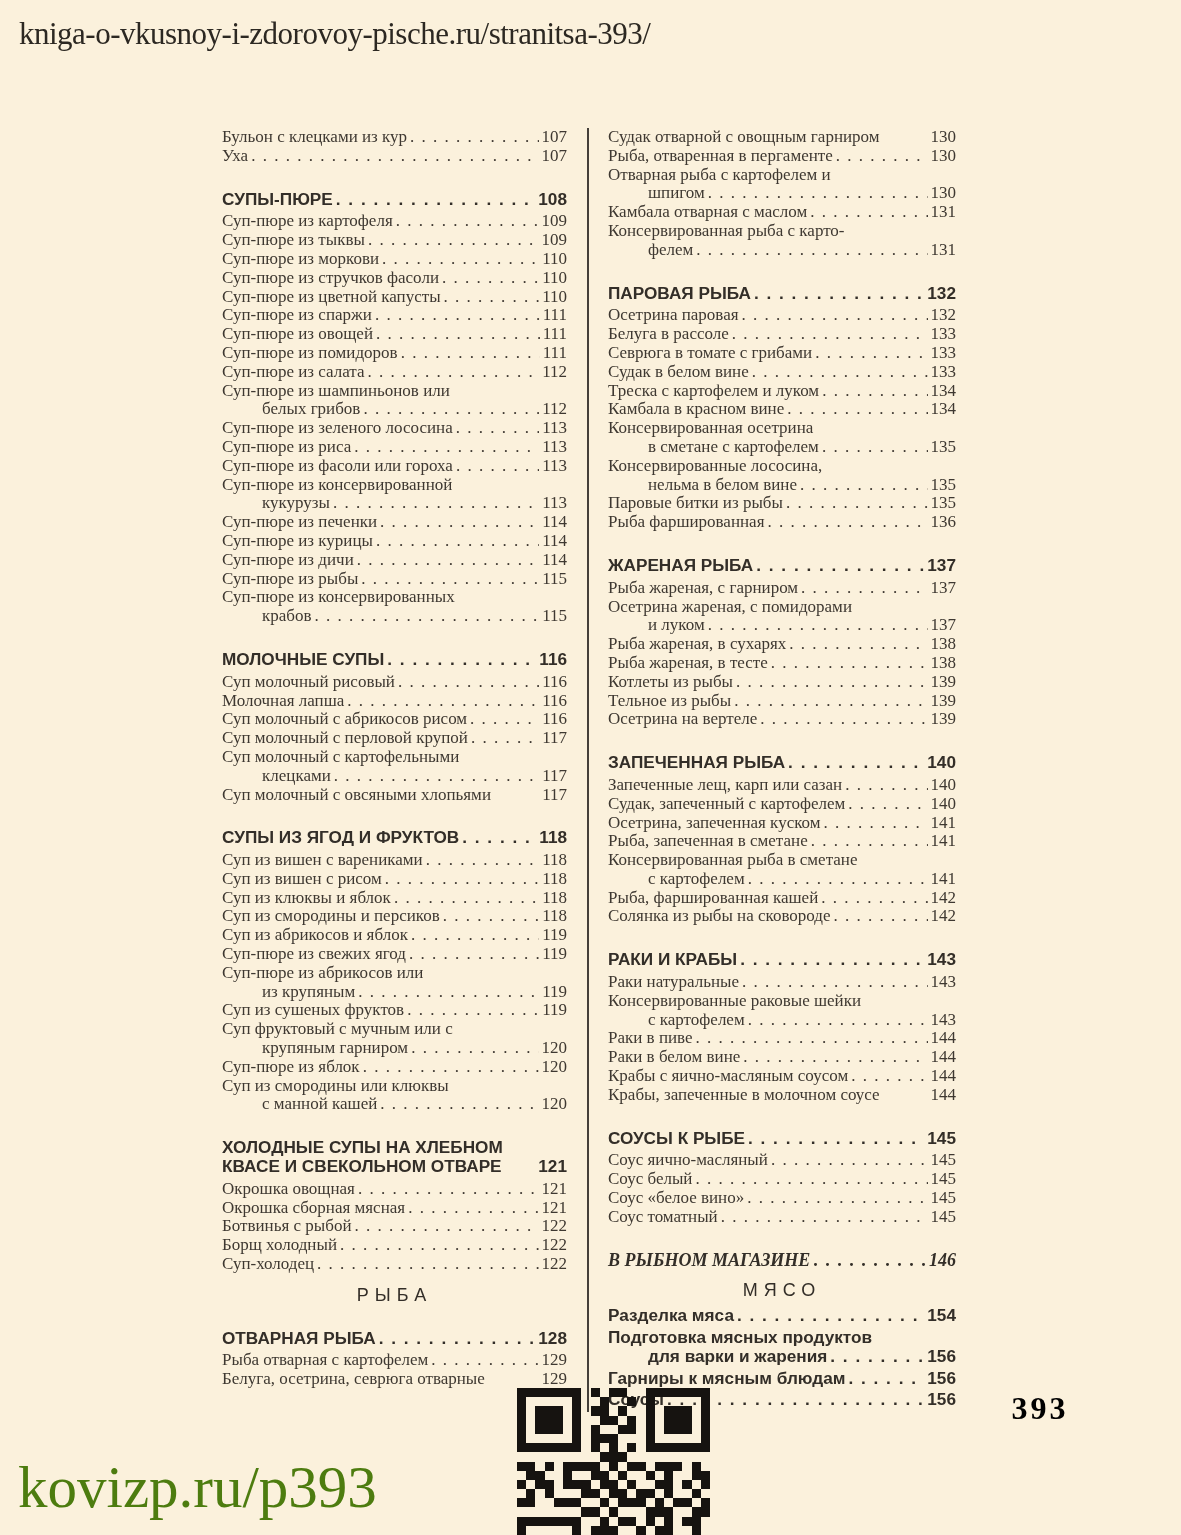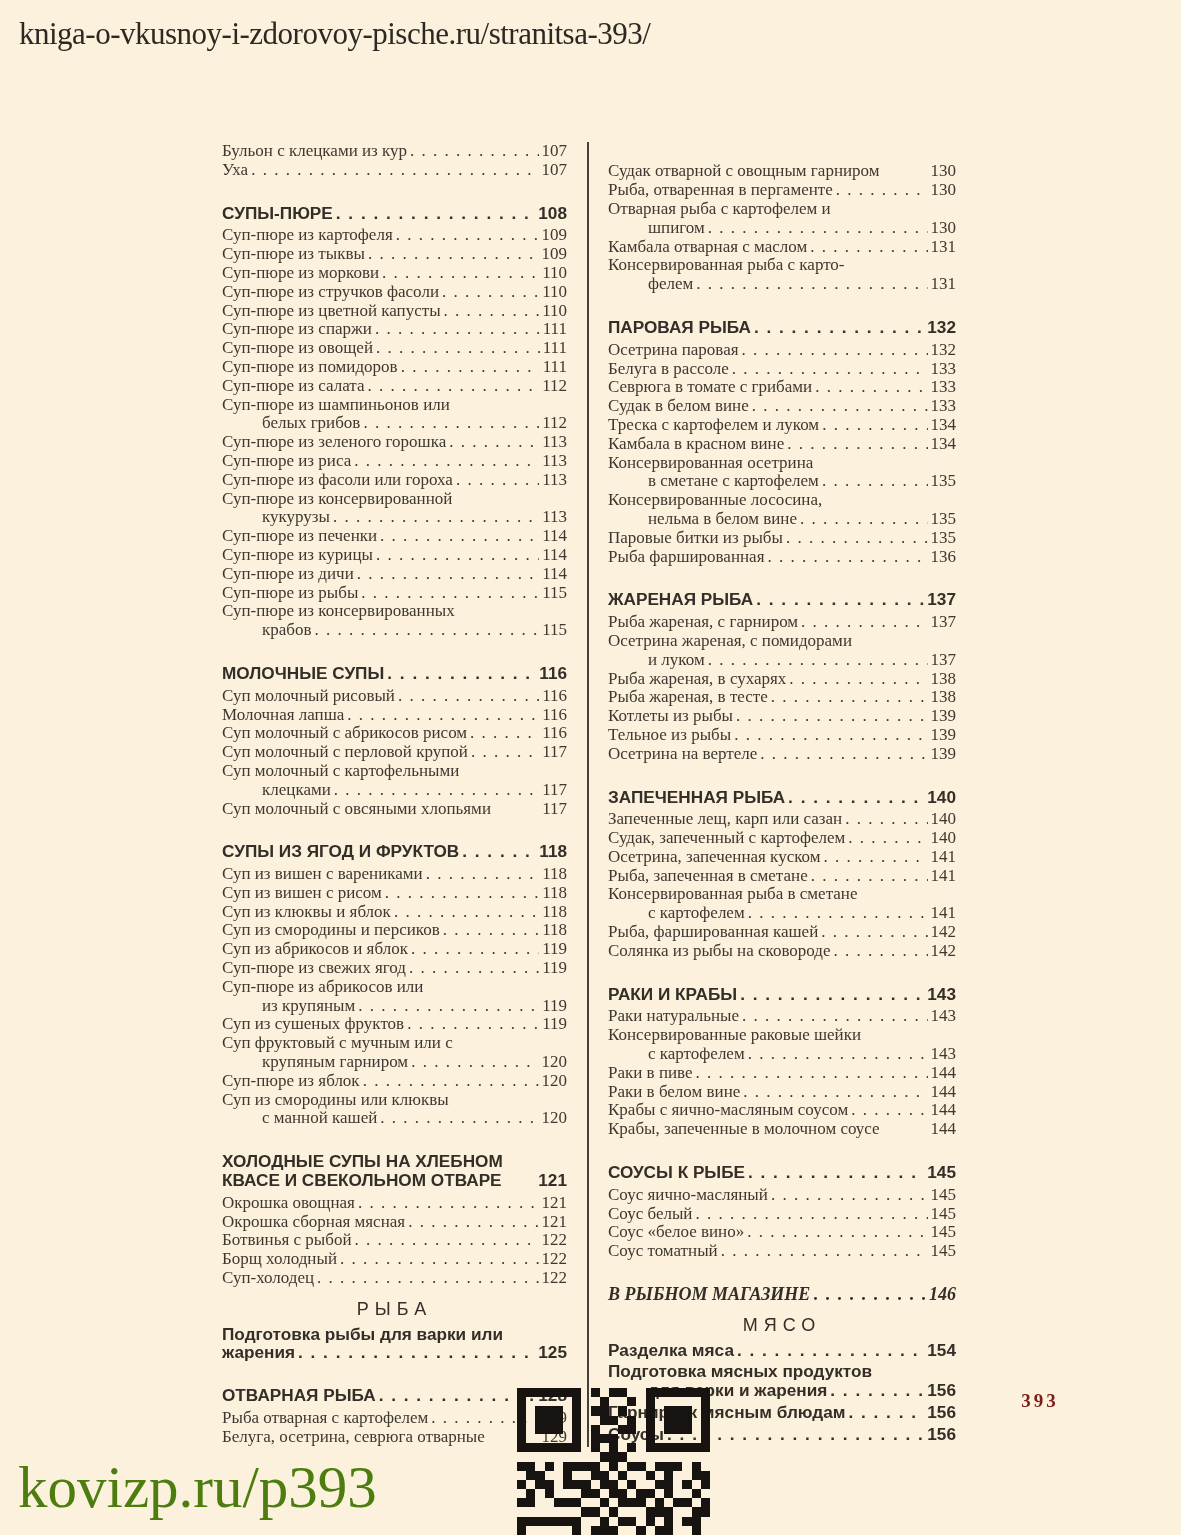--- a/index.html
+++ b/index.html
@@ -11,23 +11,23 @@
     color: #3e3831;
     position: relative;
   }
   .url {
     position: absolute; left: 19px; top: 16px;
     font-family: "Liberation Serif", serif;
     font-size: 31px; color: #2c2822;
     letter-spacing: -0.5px;
   }
   .toc {
-    position: absolute; left: 222px; top: 142px;
+    position: absolute; left: 222px; top: 128px;
     width: 736px;
-    display: flex; align-items: flex-end;
+    display: flex; align-items: flex-start;
   }
   .col { font-size: 17px; line-height: 18.8px; }
   .col-left  { width: 345px; }
   .col-right { width: 348px; }
   .divider {
     width: 2px; background: #45403a;
     margin-left: 20px; margin-right: 19px;
     align-self: stretch;
   }
   .item { }
@@ -67,22 +67,22 @@
     display: grid;
     grid-template-columns: repeat(21, 9.2px);
     grid-auto-rows: 9.2px;
   }
   .qr i { display: block; }
   .qr i.d { background: #161310; }
   .pagenum {
     position: absolute; left: 990px; top: 1390px;
     width: 100px; text-align: center;
     font-family: "Liberation Serif", serif;
-    font-weight: bold; font-size: 19px;
-    letter-spacing: 3px; color: #7f1d1d;
+    font-weight: bold; font-size: 32px;
+    letter-spacing: 3px; color: #000000;
   }
   .footer-link {
     position: absolute; left: 18px; top: 1453px;
     font-family: "Liberation Serif", serif;
     font-size: 59px; color: #4d7c0f;
   }
 </style>
 </head>
 <body>
 
@@ -177,21 +177,21 @@
       <div class="item entry">
         <div class="l1">Суп-пюре из шампиньонов или</div>
         <div class="row ind">
           <span class="t">белых грибов</span>
           <span class="leader"></span>
           <span class="p">112</span>
         </div>
       </div>
       <div class="item entry">
         <div class="row">
-          <span class="t">Суп-пюре из зеленого горошка</span>
+          <span class="t">Суп-пюре из зеленого лососина</span>
           <span class="leader"></span>
           <span class="p">113</span>
         </div>
       </div>
       <div class="item entry">
         <div class="row">
           <span class="t">Суп-пюре из риса</span>
           <span class="leader"></span>
           <span class="p">113</span>
         </div>
@@ -421,28 +421,20 @@
         </div>
       </div>
       <div class="item entry">
         <div class="row">
           <span class="t">Суп-холодец</span>
           <span class="leader"></span>
           <span class="p">122</span>
         </div>
       </div>
       <div class="item center-heading">РЫБА</div>
-      <div class="item bold-entry">
-        <div class="l1">Подготовка рыбы для варки или</div>
-        <div class="row">
-          <span class="t">жарения</span>
-          <span class="leader"></span>
-          <span class="p">125</span>
-        </div>
-      </div>
       <div class="item heading">
         <div class="row">
           <span class="t">ОТВАРНАЯ РЫБА</span>
           <span class="leader"></span>
           <span class="p">128</span>
         </div>
       </div>
       <div class="item entry">
         <div class="row">
           <span class="t">Рыба отварная с картофелем</span>

